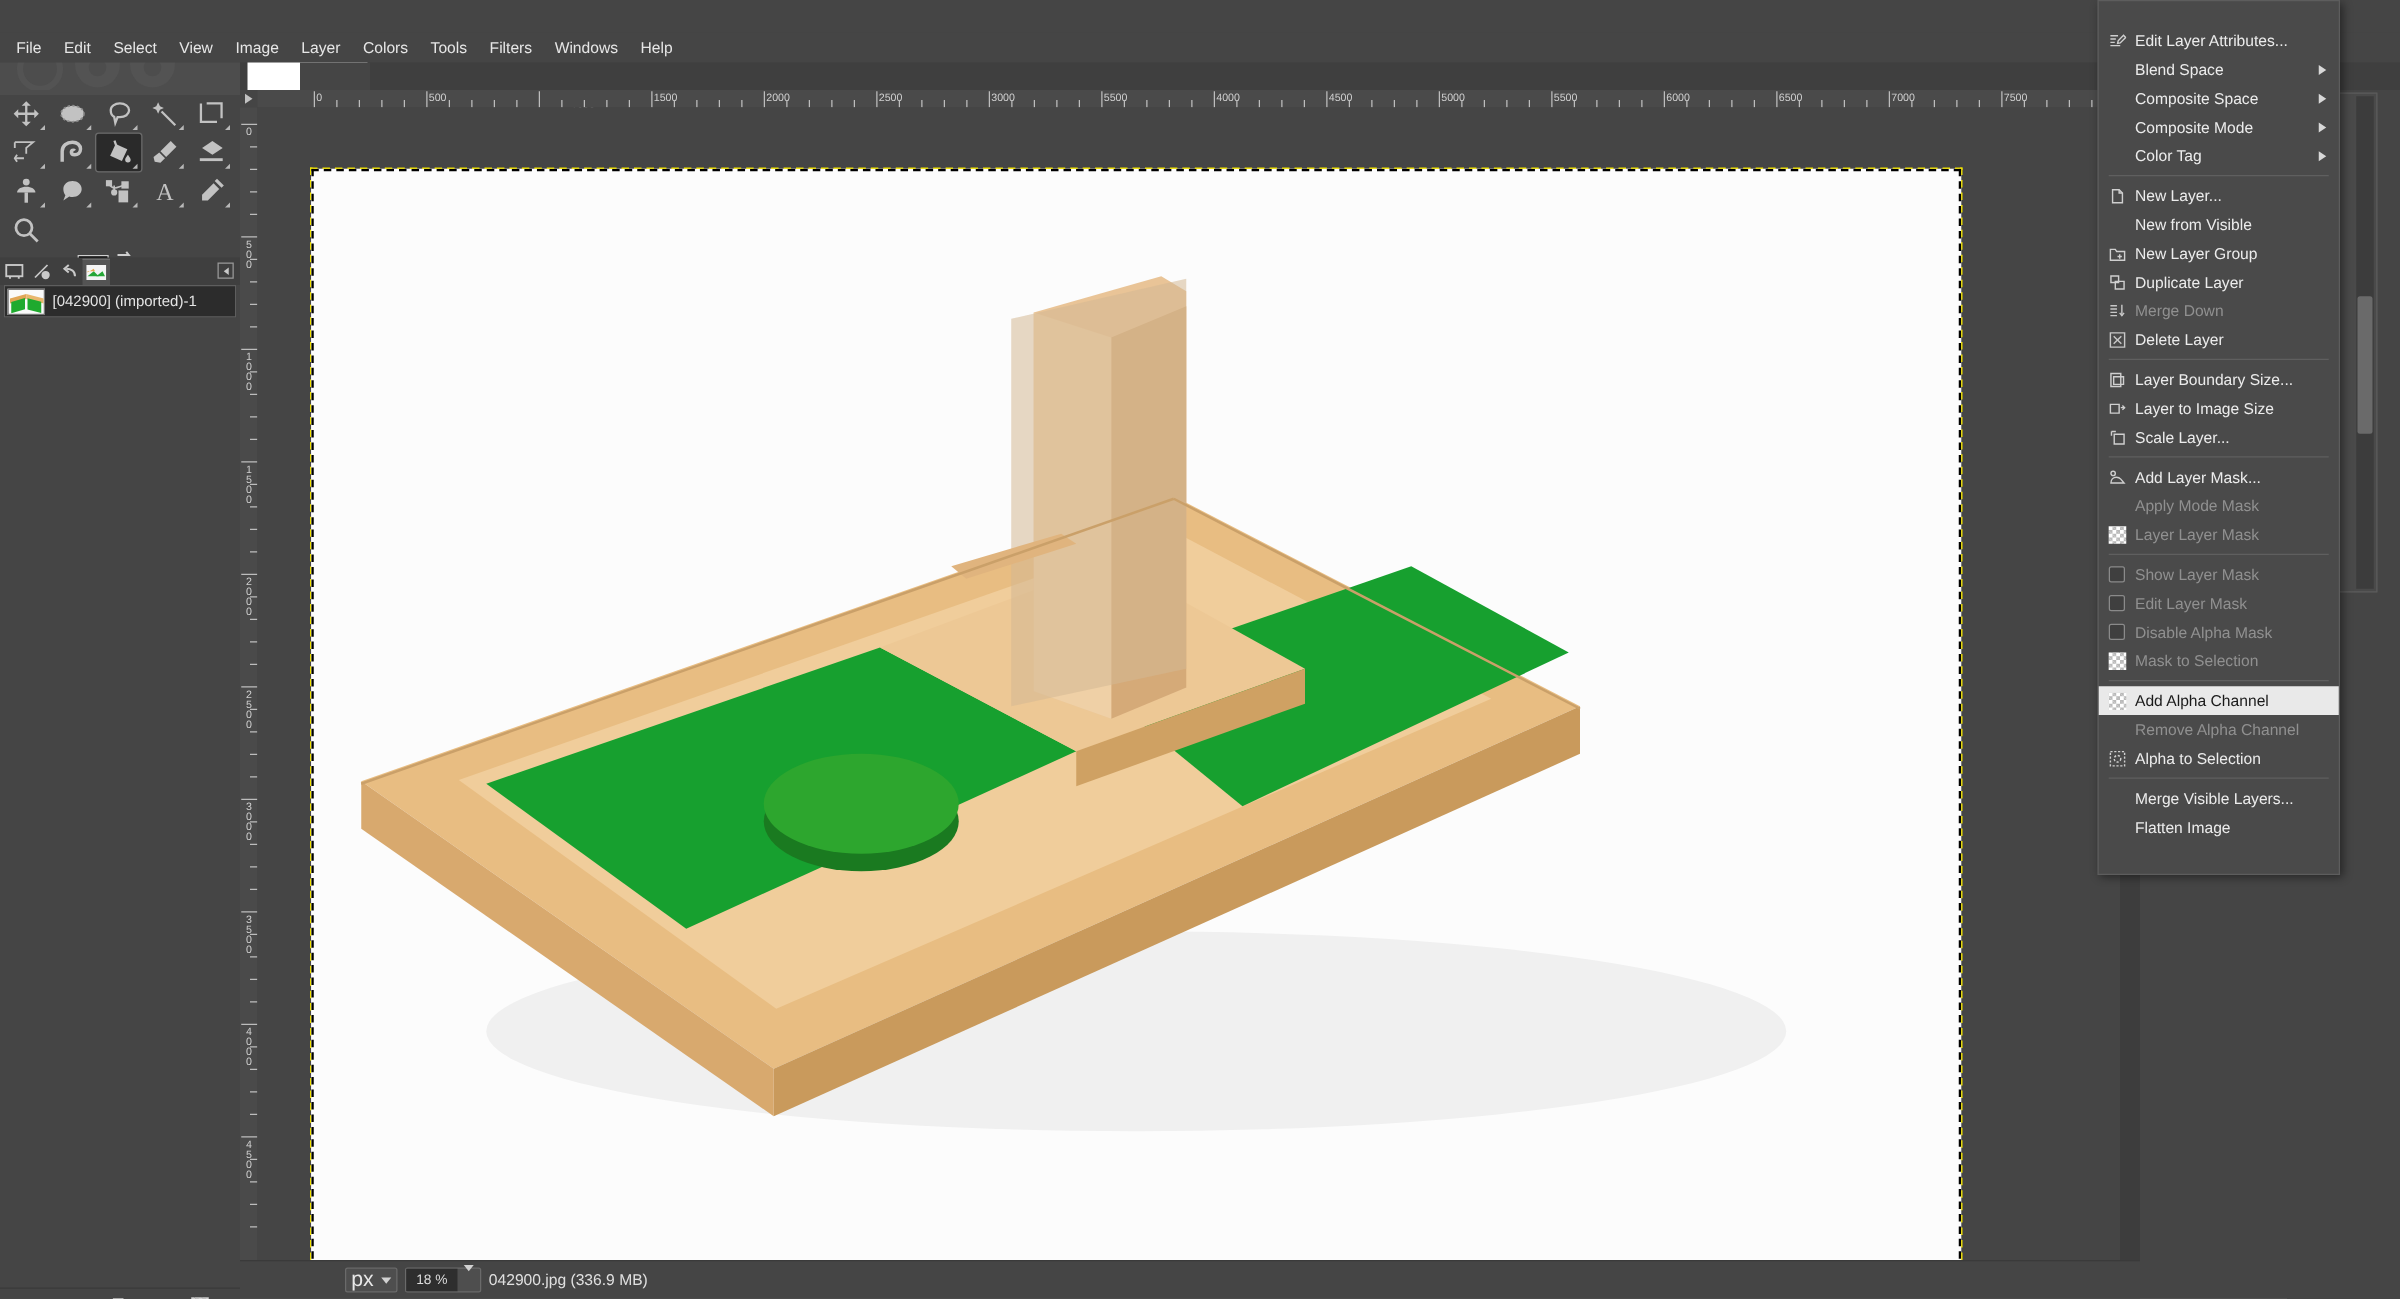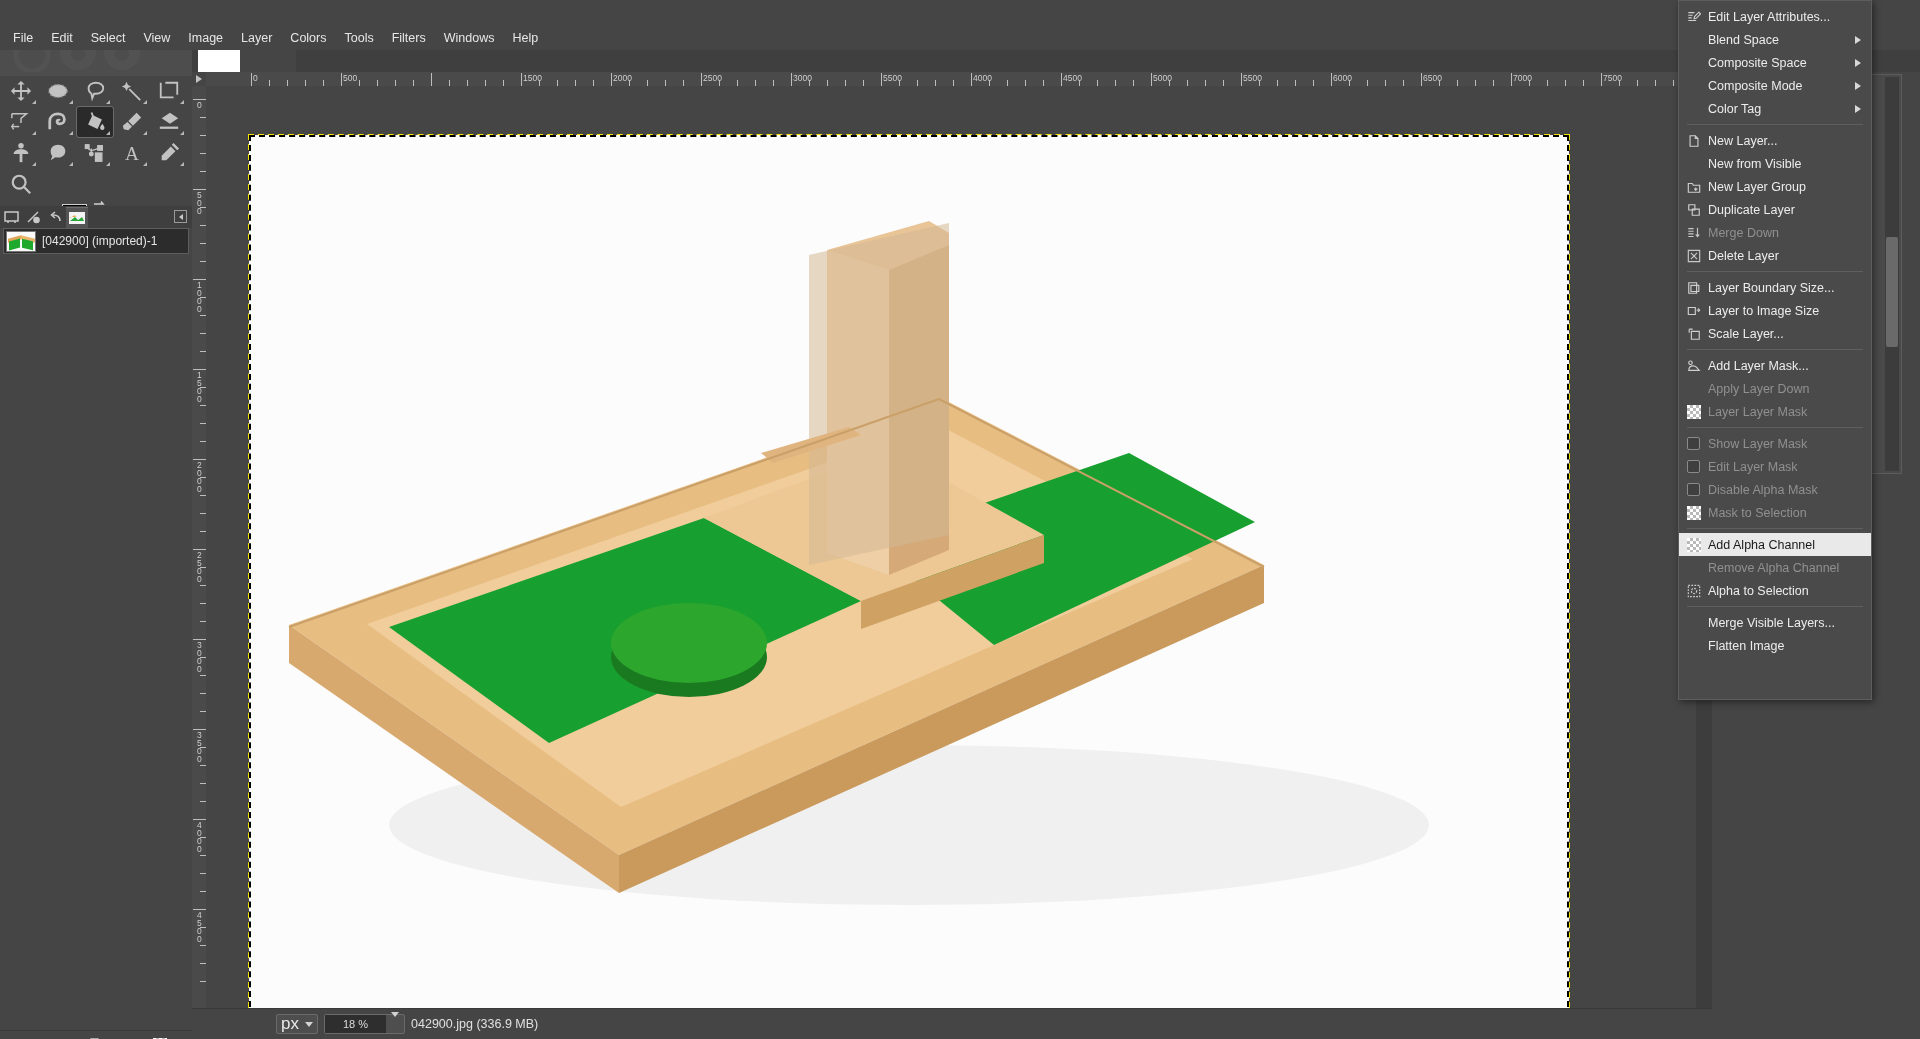--- a/index.html
+++ b/index.html
@@ -197,21 +197,21 @@
     border-top:1px solid #3a3a3a;
   }
   .unit-combo {
     display:flex; align-items:center; gap:6px; height:20px; padding:0 4px;
     background:#4e4e4e; border:1px solid #6a6a6a; border-radius:2px; font-size:17px;
   }
   .zoom-box {
     display:flex; align-items:center; height:20px; border:1px solid #6a6a6a; border-radius:2px;
     background:#4e4e4e;
   }
-  .zoom-box .val { background:#2e2e2e; padding:2px 18px; font-size:11px; color:#dcdcdc; height:18px;
+  .zoom-box .val { background:#2e2e2e; padding:2px 8px; font-size:11px; color:#dcdcdc; height:18px;
      display:flex;align-items:center; }
   .zoom-box .chev { padding:0 5px; }
   .status-text { font-size:12.5px; color:#e0e0e0; }
   .chev-d { width:0;height:0;border-left:4px solid transparent;border-right:4px solid transparent;
      border-top:5px solid #d2d2d2; }
 
   
   .right-dock {
     position:absolute; left:1712px; top:50px; width:208px; height:958px; background:#454545;
   }
@@ -231,21 +231,21 @@
   .layers-tab-lbl {
     position:absolute; right:58px; top:474px; font-size:12px; color:#e2e2e2; background:#2f2f2f;
     padding:3px 6px;
   }
 
   
   .ctxmenu {
     position:absolute; left:1678px; top:0; width:194px; height:700px;
     background:#4a4a4a; border:1px solid #5d5d5d;
     box-shadow: 2px 2px 7px rgba(0,0,0,.45);
-    padding: 4px 0;
+    padding: 20px 0;
     z-index: 50;
   }
   .ctxitem {
     display:flex; align-items:center; height:23px; padding-left:6px; position:relative;
     font-size:12.5px; color:#ececec; white-space:nowrap;
   }
   .ctxitem.disabled { color:#909090; }
   .ctxitem.highlight { background:#e9e9e9; color:#1a1a1a; }
   .ctxitem .ic {
     width:17px; height:17px; flex:none; margin-right:6px;
@@ -929,21 +929,21 @@
         <span class="ic">
           <svg viewBox="0 0 16 16" fill="none" stroke="#cfcfcf" stroke-width="1.3">
             <path d="M2 13c0-3.2 2.2-5.2 5-5.2 1.6 0 3 .6 4 1.7l3 3.5z"></path>
             <path d="M6 4.3a2 2 0 1 1-4 0 2 2 0 0 1 4 0z"></path>
           </svg>
         </span>
         <span>Add Layer Mask...</span>
       </div>
       <div class="ctxitem disabled">
         <span class="ic"></span>
-        <span>Apply Layer Down</span>
+        <span>Apply Mode Mask</span>
       </div>
       <div class="ctxitem disabled">
         <span class="ic">
           <span class="checker"></span>
         </span>
         <span>Layer Layer Mask</span>
       </div>
       <div class="ctxsep"></div>
       <div class="ctxitem disabled">
         <span class="ic">

